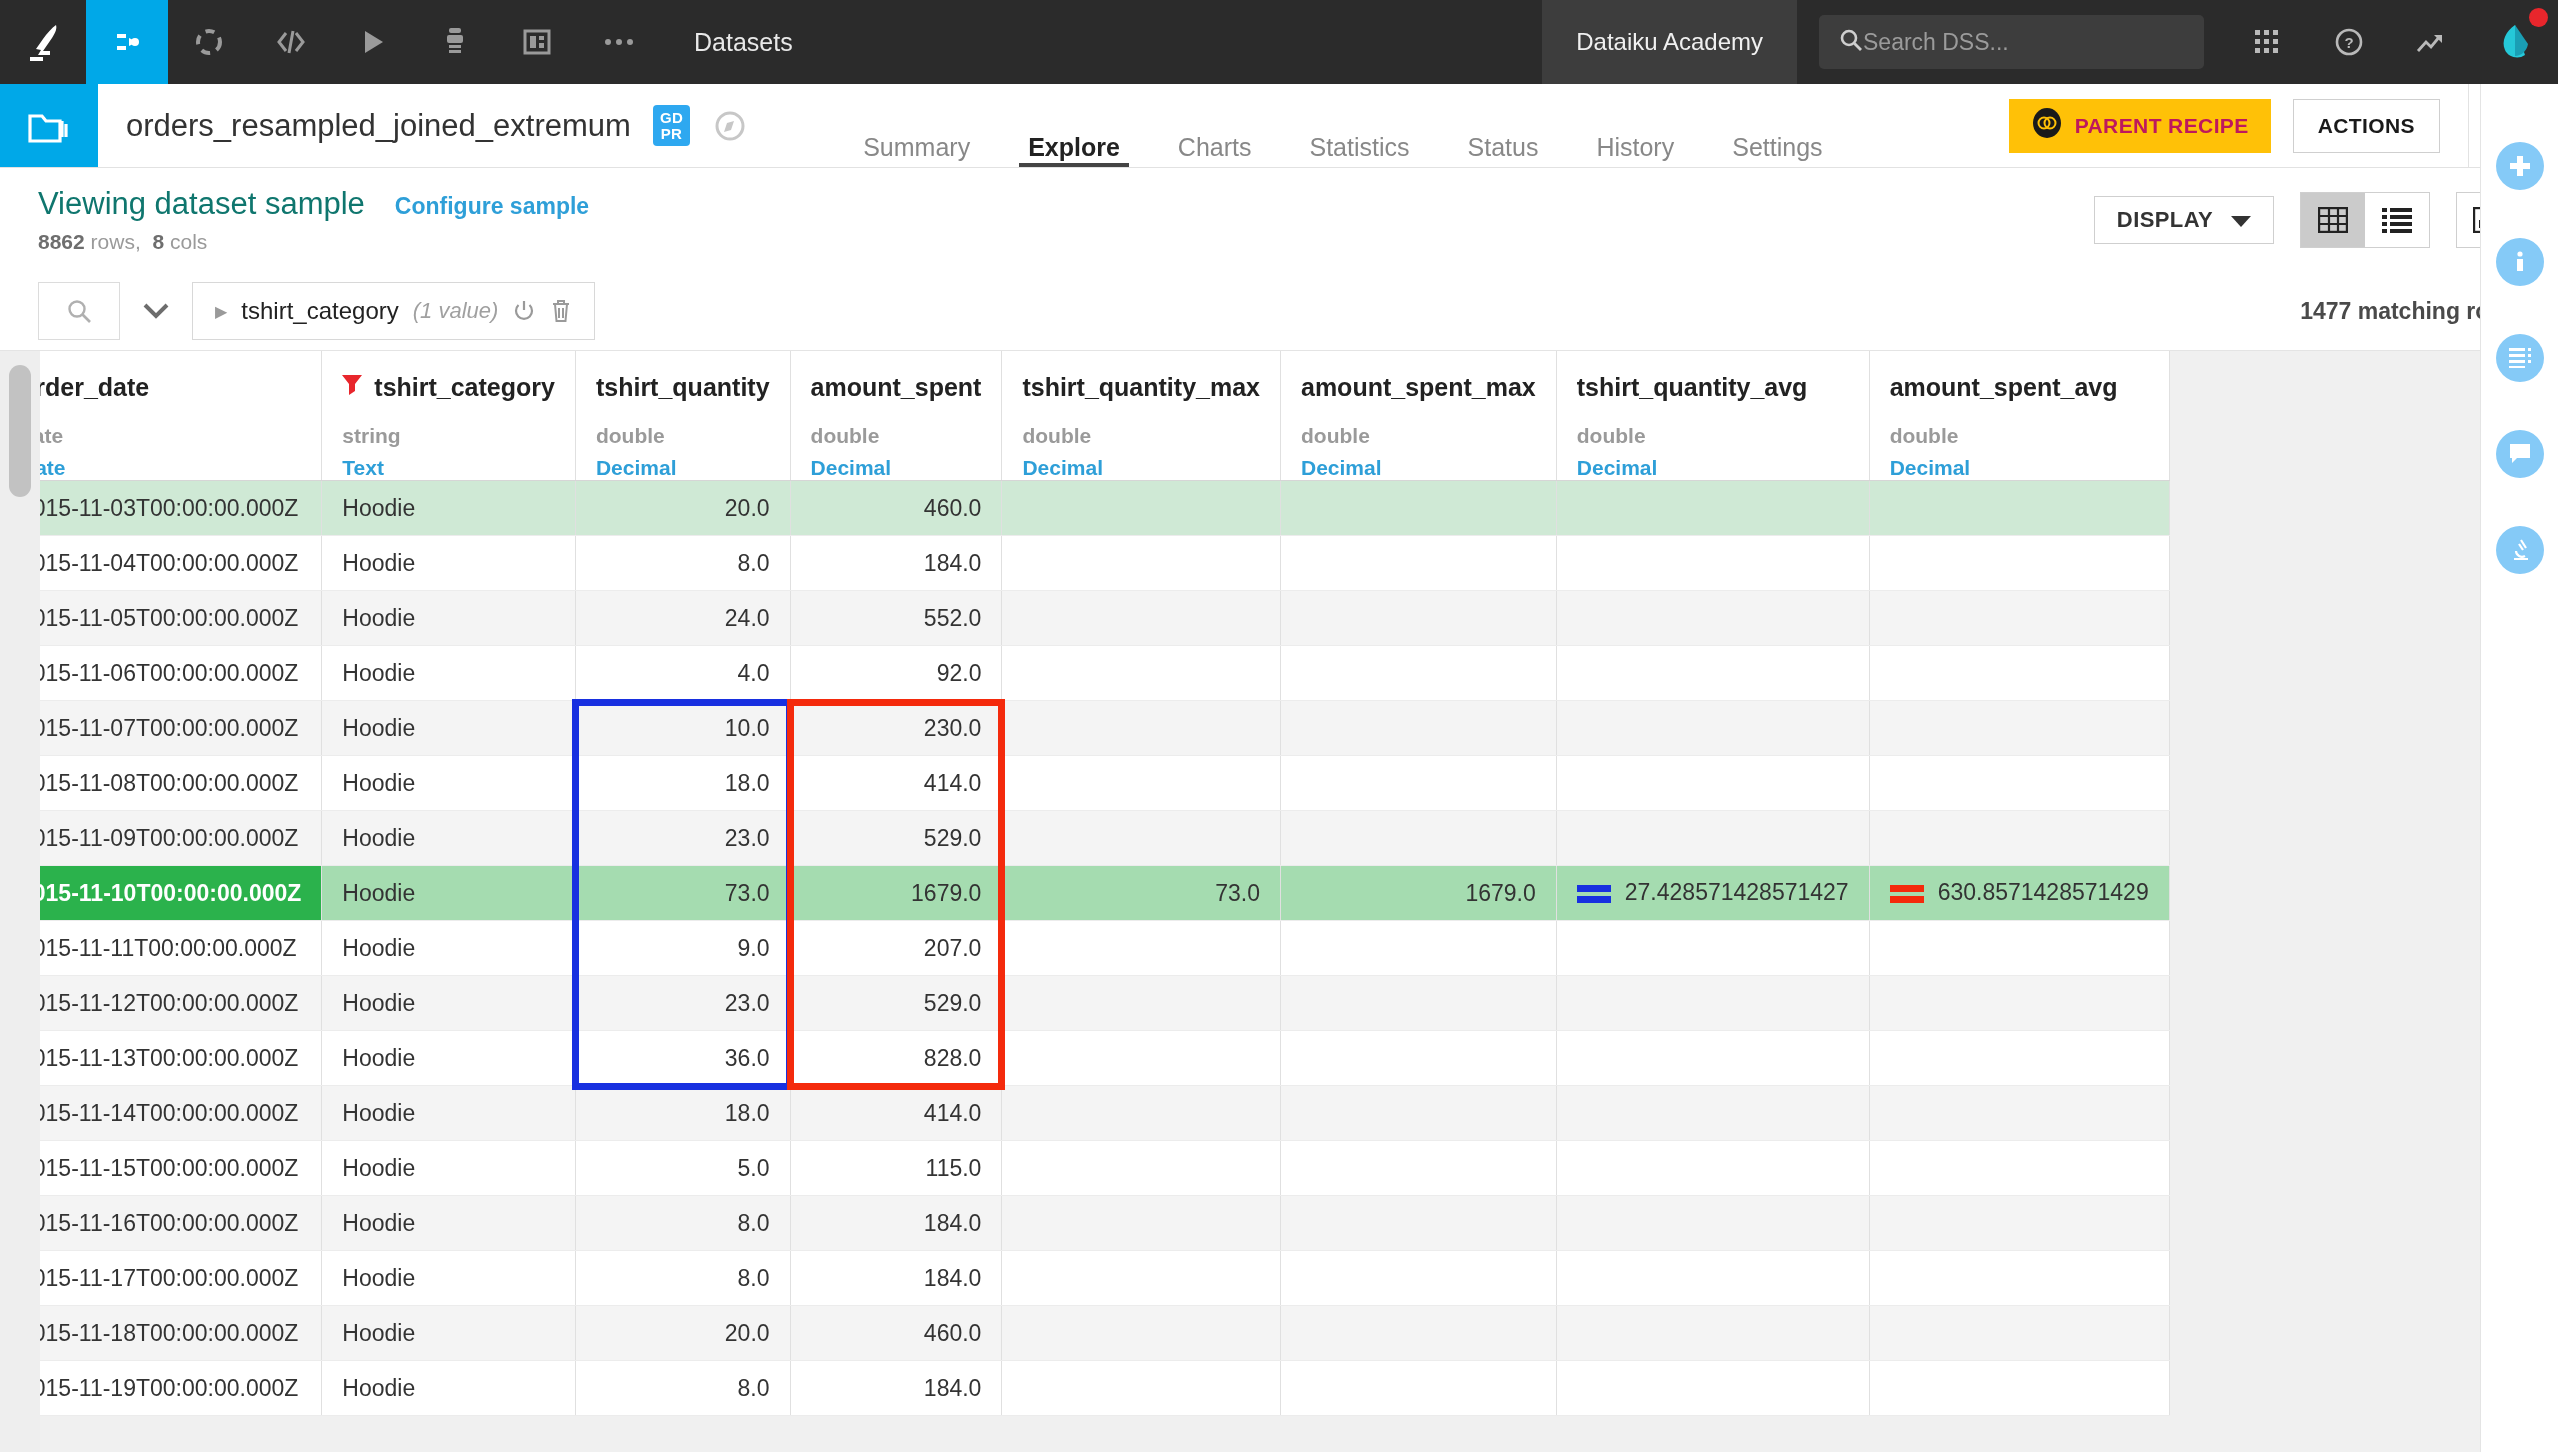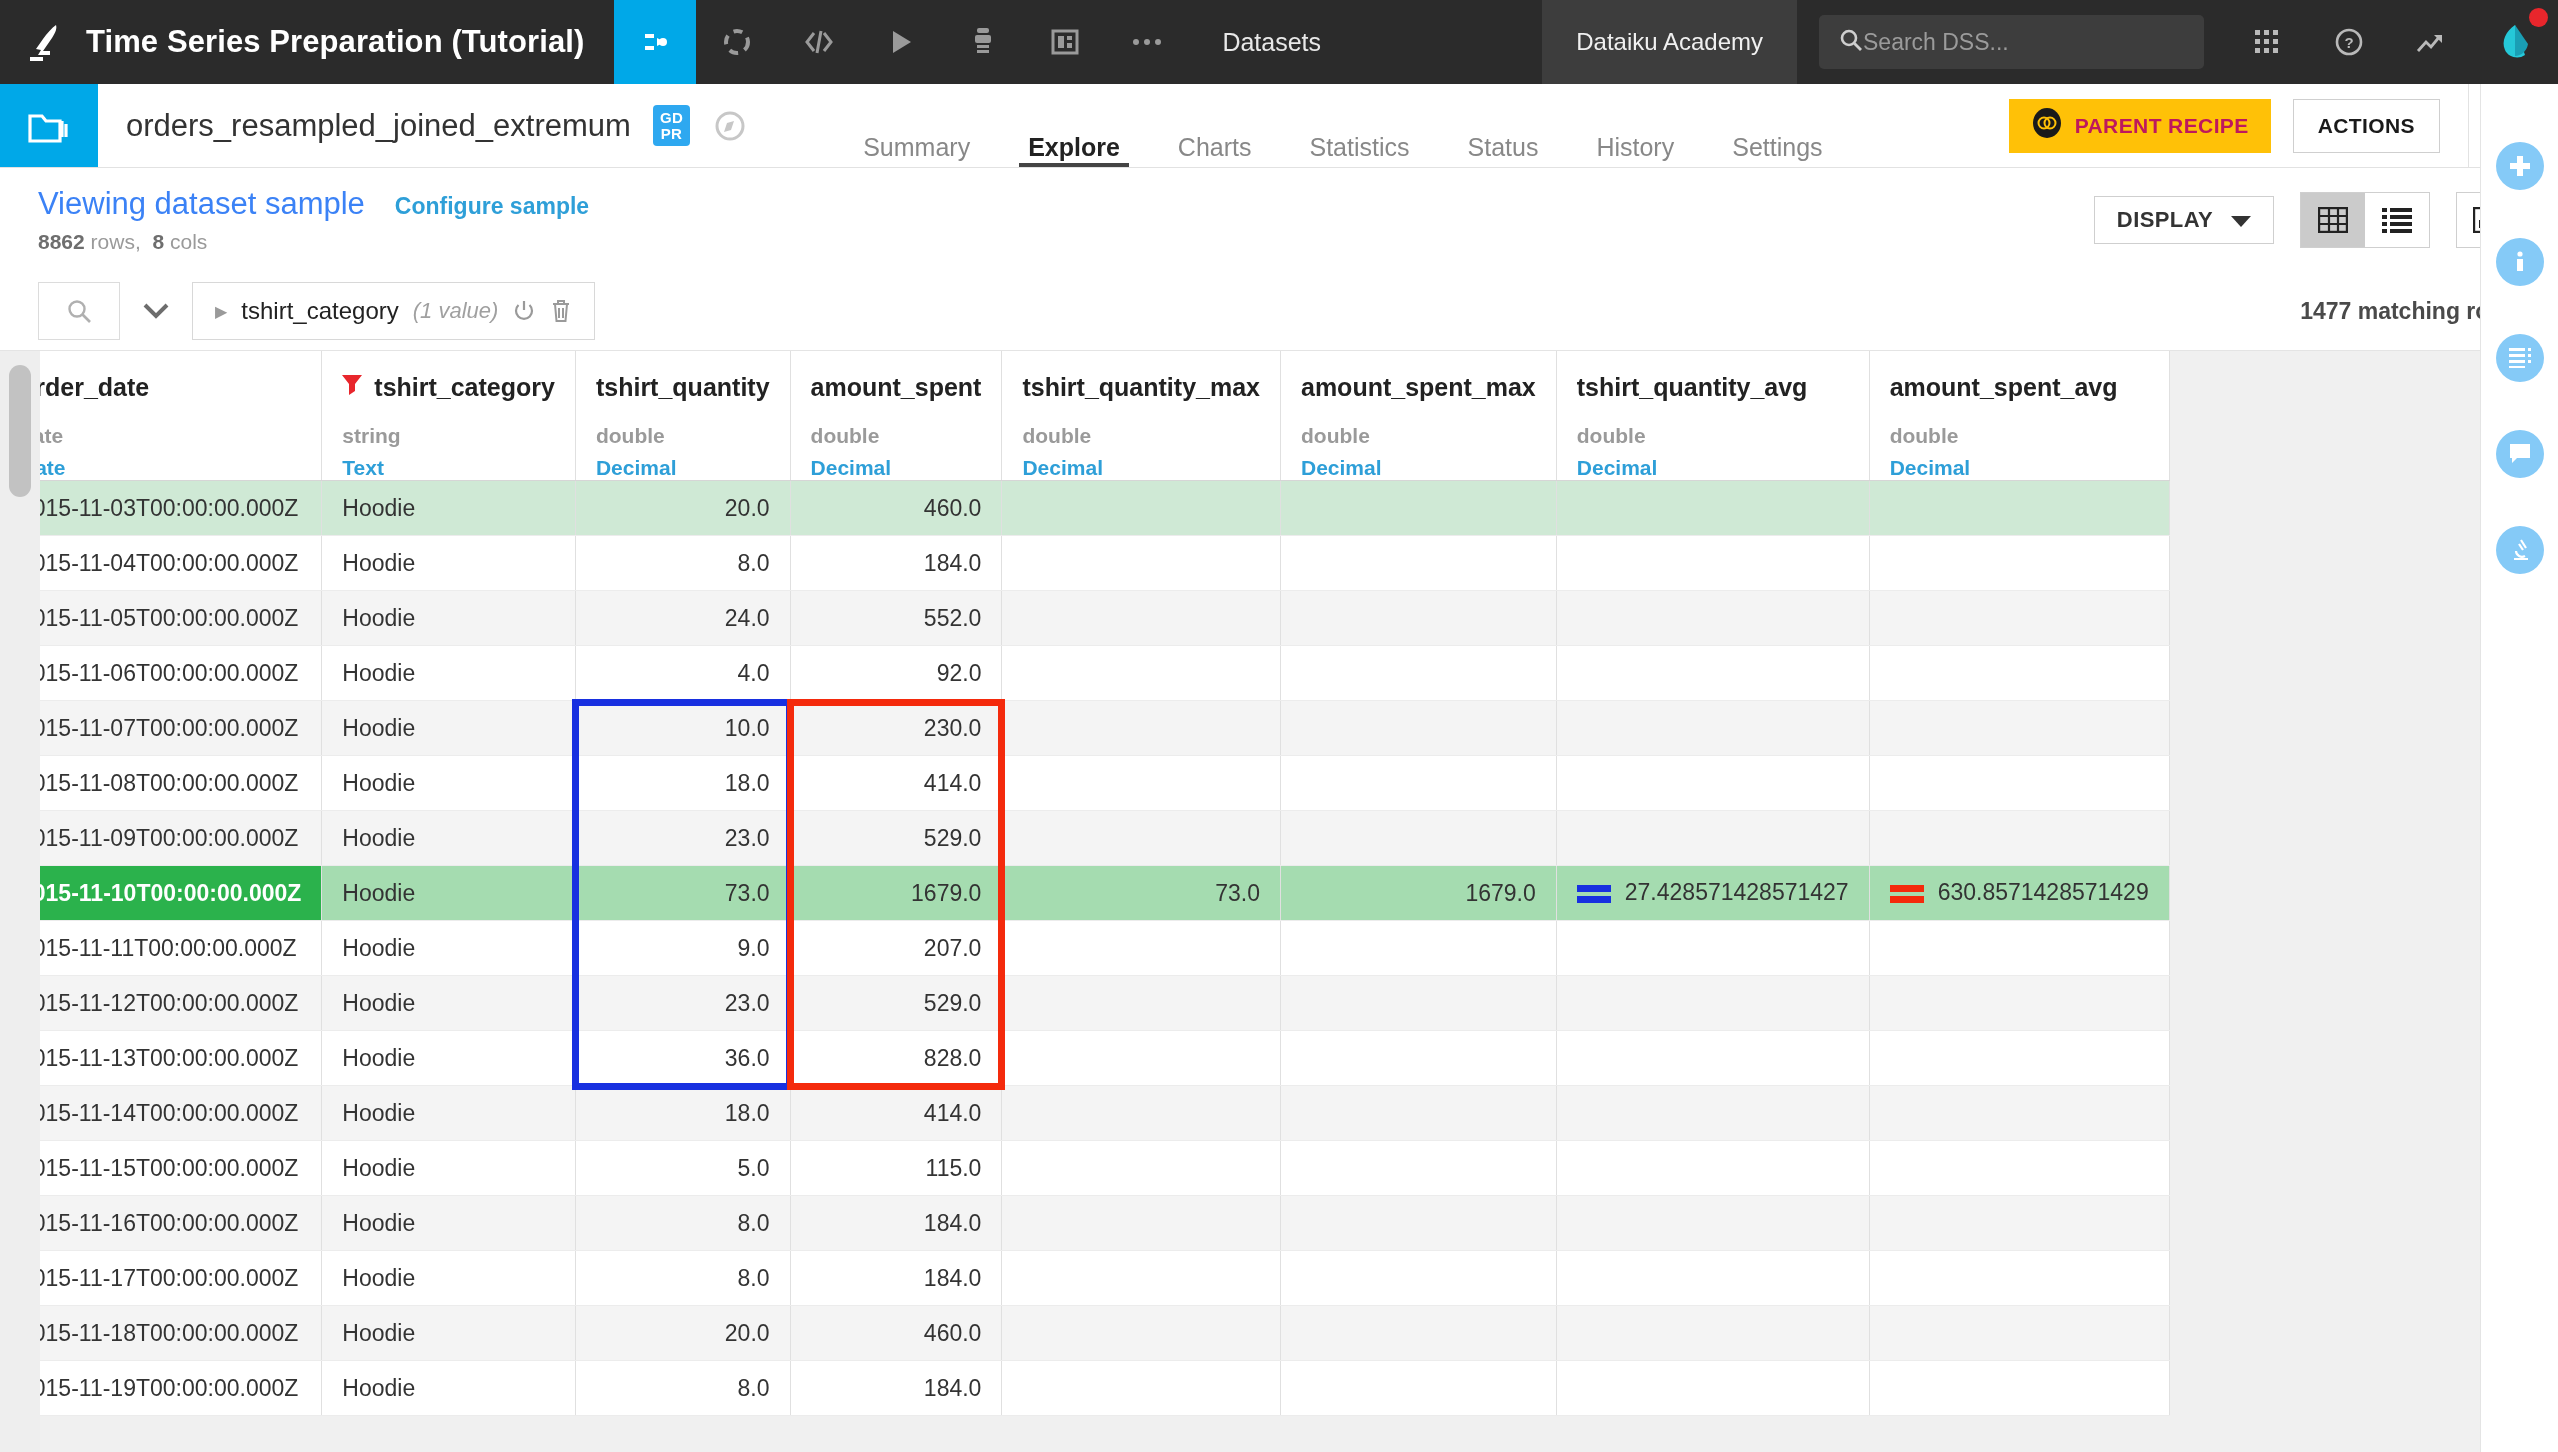--- a/index.html
+++ b/index.html
@@ -91,21 +91,21 @@
     border-left:1px solid #e2e2e2; margin-left:28px; height:100%; color:#b8b8b8; cursor:pointer;
   }
 
   
   #samplebar{
     height:104px; display:flex; align-items:center; padding:0 38px;
     background:#fff; position:relative;
   }
   .sb-left{ display:flex; flex-direction:column; justify-content:center; }
   .sb-row1{ display:flex; align-items:baseline; gap:30px; }
-  .sb-title{ font-size:31px; color:#3b82f6; }
+  .sb-title{ font-size:31px; color:#0f766e; }
   .sb-link{ font-size:23px; color:#2e9fd8; font-weight:600; cursor:pointer; }
   .sb-row2{ margin-top:8px; font-size:21px; color:#9a9a9a; }
   .sb-row2 b{ color:#6e6e6e; }
   .sb-right{ margin-left:auto; display:flex; align-items:center; gap:26px; }
   .display-btn{
     border:1px solid #cfcfcf; height:48px; display:flex; align-items:center; gap:18px;
     padding:0 22px; font-size:22px; font-weight:700; color:#333; letter-spacing:.4px; cursor:pointer;
     background:#fff;
   }
   .seg{ display:flex; border:1px solid #cfcfcf; height:56px; }
@@ -196,21 +196,20 @@
 </head>
 <body>
 
 <div id="topnav">
   <div class="tn-logo">
     <svg width="34" height="38" viewBox="0 0 34 38">
         <path fill="#fff" d="M30 2c-4 3-9 8-13 14l-7 10 5 1-3 5h12v-4h-7l9-13c4-6 5-10 4-13z"></path>
         <path fill="#fff" d="M4 34h13v4H4z"></path>
       </svg>
   </div>
-  <div class="tn-title">Time Series Preparation (Tutorial)</div>
 
   <div class="tn-icon active">
     <svg width="32" height="32" viewBox="0 0 32 32">
         <path fill="#fff" d="M6 8h9v4H6zM6 20h9v4H6zM18 12l8 4-8 4z"></path>
         <circle cx="24" cy="16" r="4" fill="#fff"></circle>
       </svg>
   </div>
   <div class="tn-icon">
     <svg width="32" height="32" viewBox="0 0 32 32">
         <circle cx="16" cy="16" r="11" fill="none" stroke="#9a9a9a" stroke-width="4" stroke-dasharray="9 7"></circle>

